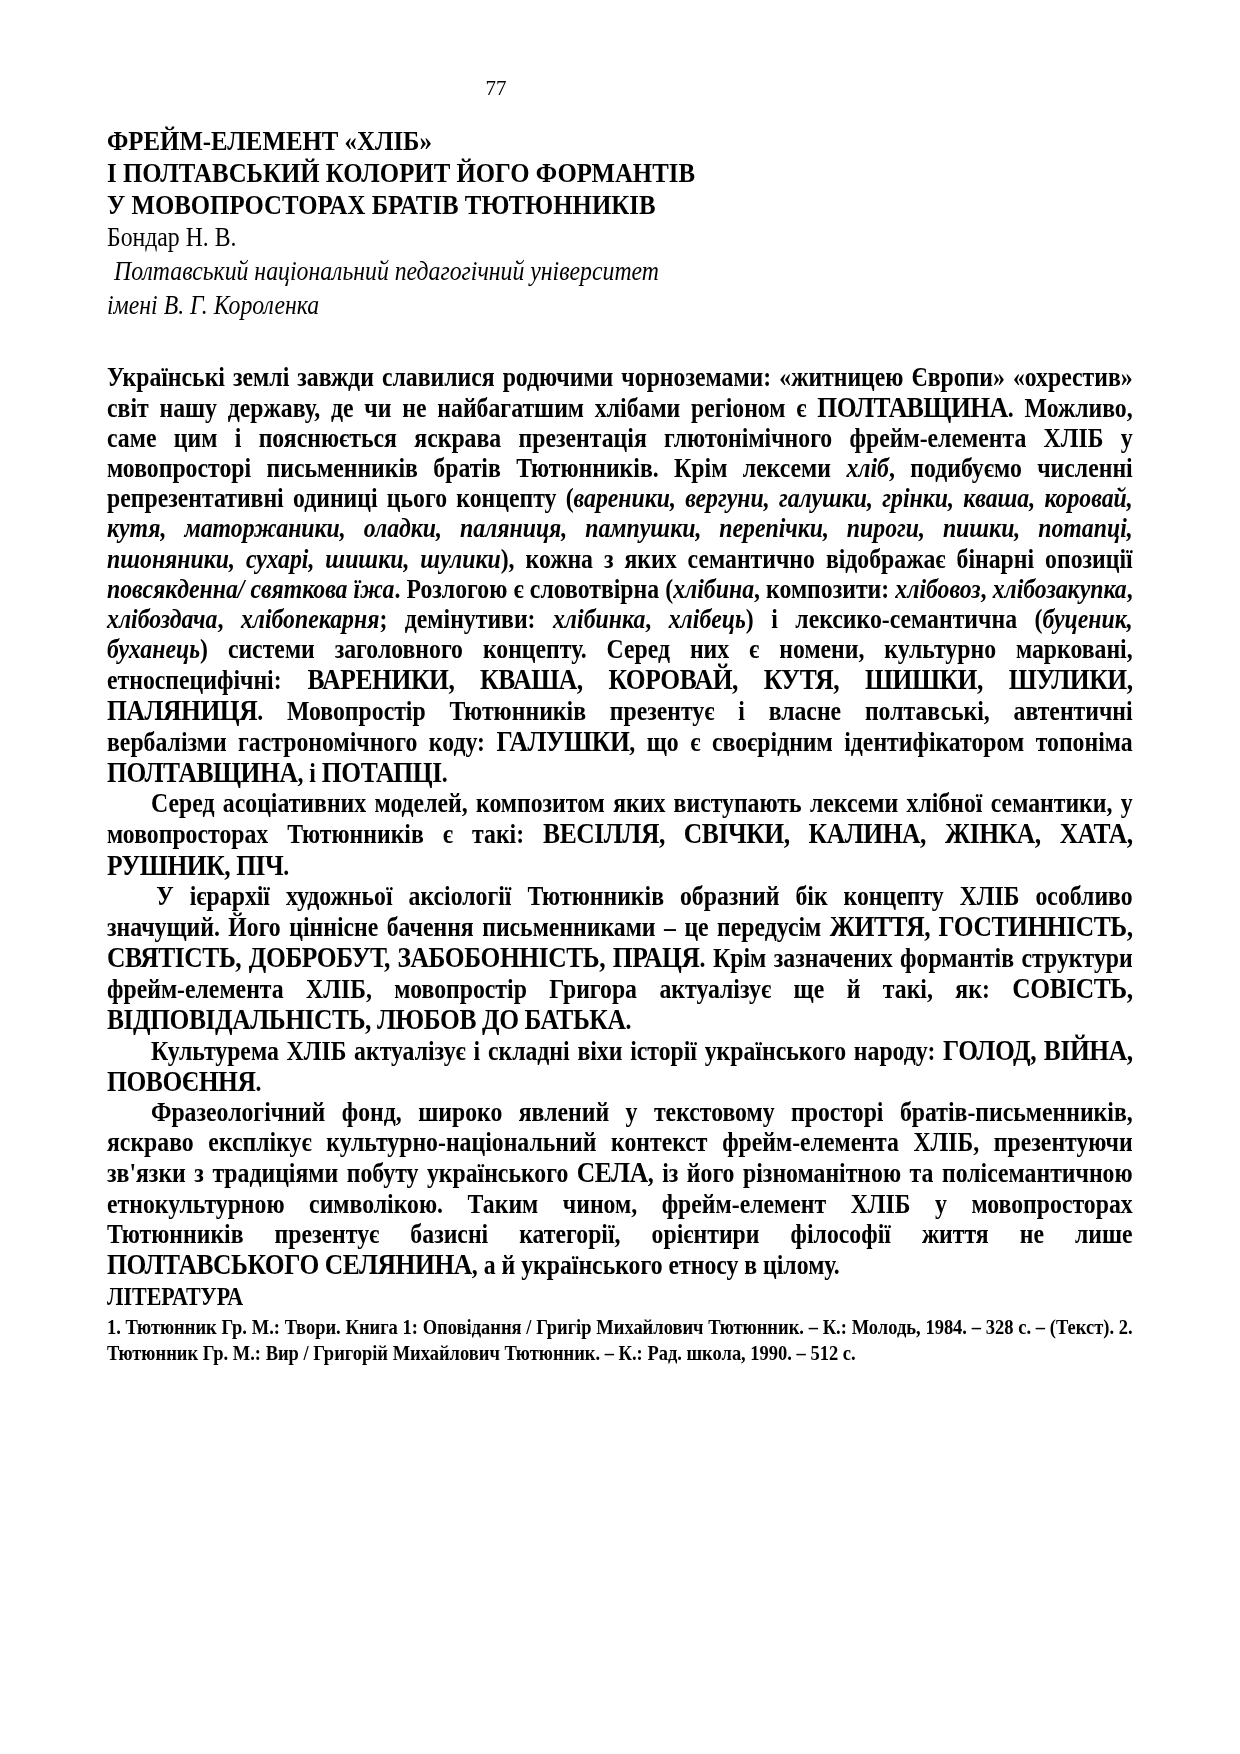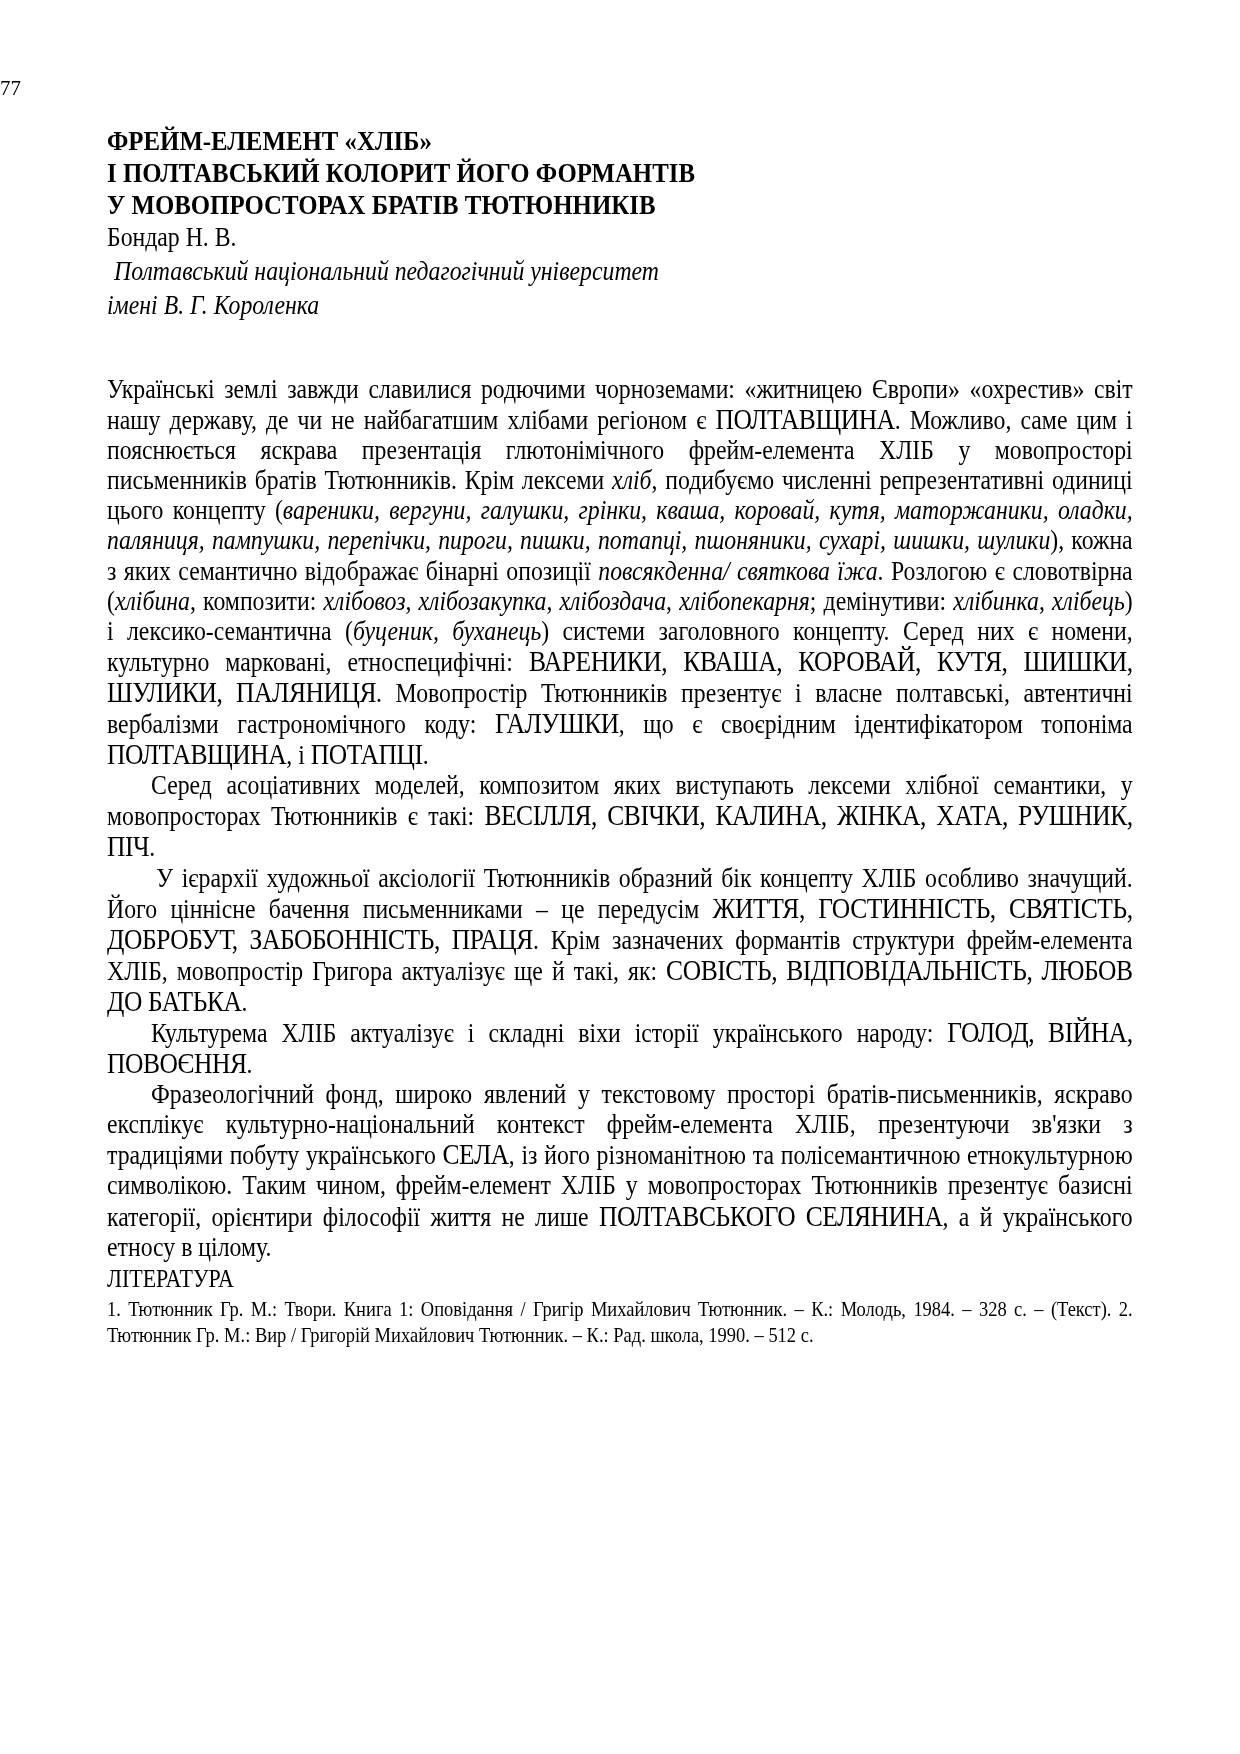--- a/index.html
+++ b/index.html
@@ -9,20 +9,21 @@
       position: relative;
       font-family: "Liberation Serif", "DejaVu Serif", serif;
       color: #000;
       overflow: hidden;
     }
     .page-number {
       position: absolute;
       top: 76px;
       left: 0;
       width: 992px;
+      text-align: center;
       font-size: 21px;
       letter-spacing: 0;
     }
     .content {
       position: absolute;
       left: 107px;
       top: 125px;
       width: 1026px;
     }
     .title {
@@ -45,25 +46,26 @@
       font-style: italic;
       font-size: 27px;
       line-height: 34px;
       margin: 0;
       transform: scaleX(0.88);
       transform-origin: left;
       white-space: nowrap;
     }
     .affiliation .indent { padding-left: 8px; }
     .body-text {
-      margin-top: 52px;
+      margin-top: 40px;
       font-size: 27px;
       line-height: 30.1px;
       text-align: justify;
       text-align-last: left;
+      font-weight: bold;
     }
     .para {
       margin: 0;
       text-align: justify;
     }
     .para.indented { text-indent: 50px; }
     .para.indented-more { text-indent: 56px; }
     .caps { font-size: 29px; letter-spacing: -0.5px; }
     em { font-style: italic; }
     .narrow {

